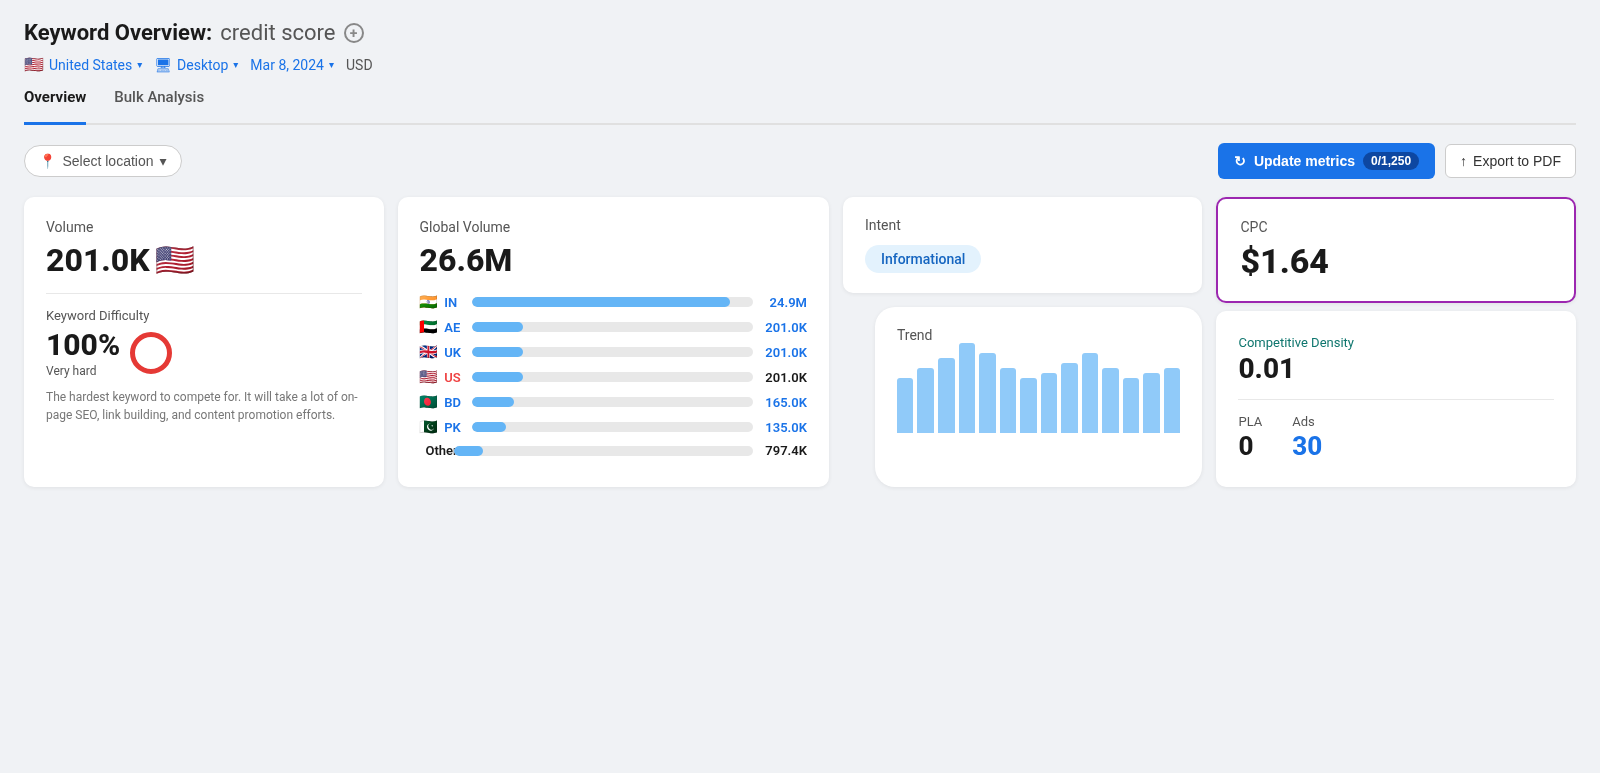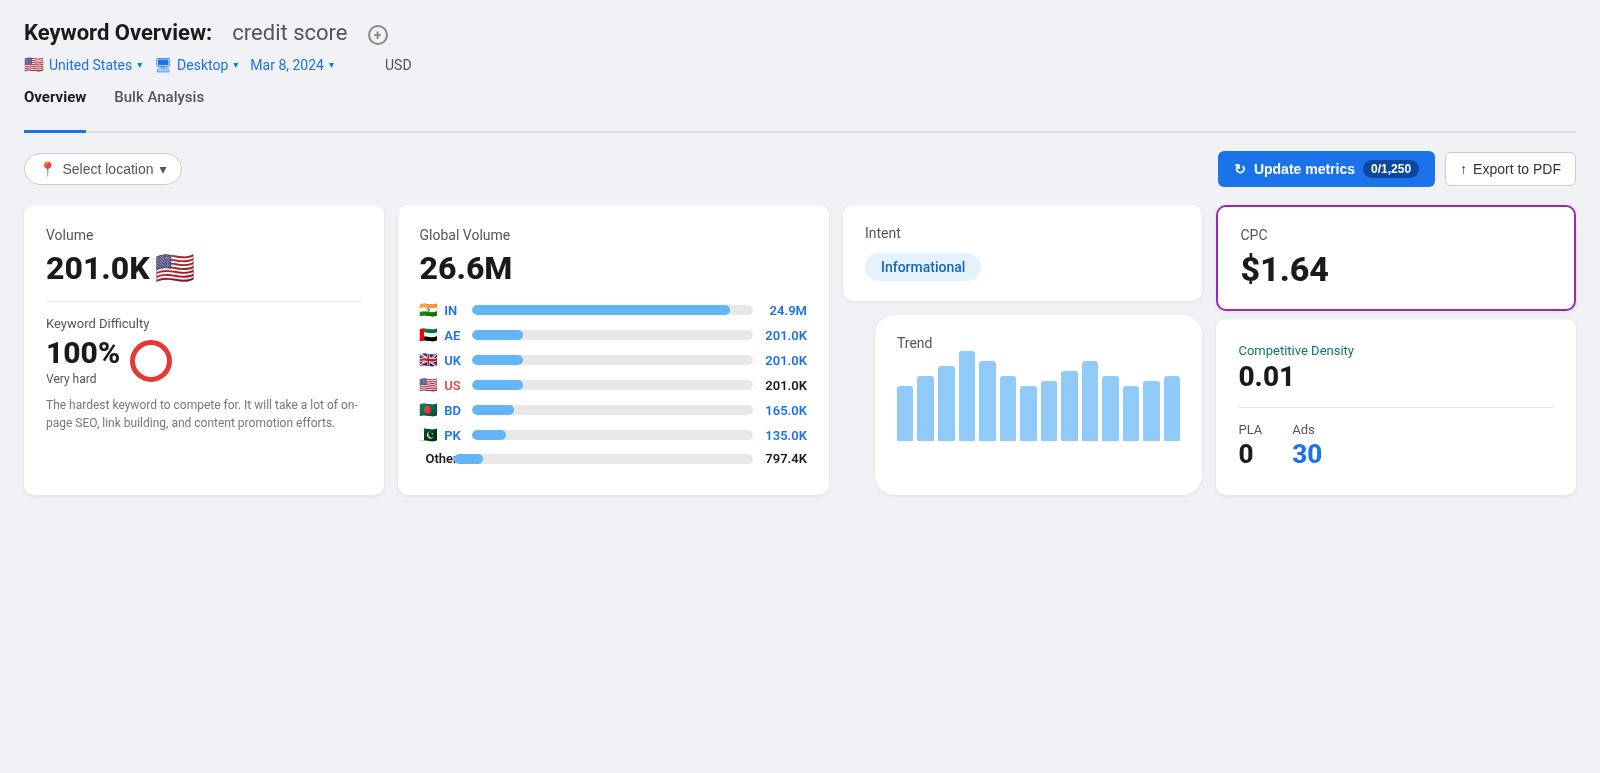--- a/index.html
+++ b/index.html
@@ -10,22 +10,22 @@
       min-height: 773px;
       color: #1a1a1a;
     }
 
     .header-title {
       font-size: 22px;
       font-weight: 700;
       color: #1a1a1a;
       margin-bottom: 10px;
       display: flex;
-      align-items: flex-end;
-      gap: 20px;
+      align-items: center;
+      gap: 8px;
     }
     .header-title .keyword-text {
       font-weight: 400;
       color: #555;
     }
     .add-icon {
       width: 20px; height: 20px;
       border: 2px solid #888;
       border-radius: 50%;
       display: inline-flex; align-items: center; justify-content: center;
@@ -44,34 +44,33 @@
       display: flex; align-items: center; gap: 5px;
       color: #1a73e8;
       font-size: 14px;
       cursor: pointer;
     }
     .toolbar-item .flag { font-size: 16px; }
     .toolbar-item .chevron { font-size: 10px; color: #1a73e8; }
     .toolbar-usd {
       color: #555;
       font-size: 14px;
-      margin-left: 39px;
     }
 
     .tabs-row {
       display: flex;
       align-items: flex-end;
       gap: 28px;
       border-bottom: 2px solid #e0e0e0;
       margin-bottom: 18px;
     }
     .tab {
       font-size: 15px;
       font-weight: 500;
-      padding-bottom: 24px;
+      padding-bottom: 16px;
       cursor: pointer;
       color: #555;
       border-bottom: 3px solid transparent;
       margin-bottom: -2px;
     }
     .tab.active {
       color: #1a1a1a;
       font-weight: 700;
       border-bottom: 3px solid #1a73e8;
     }

